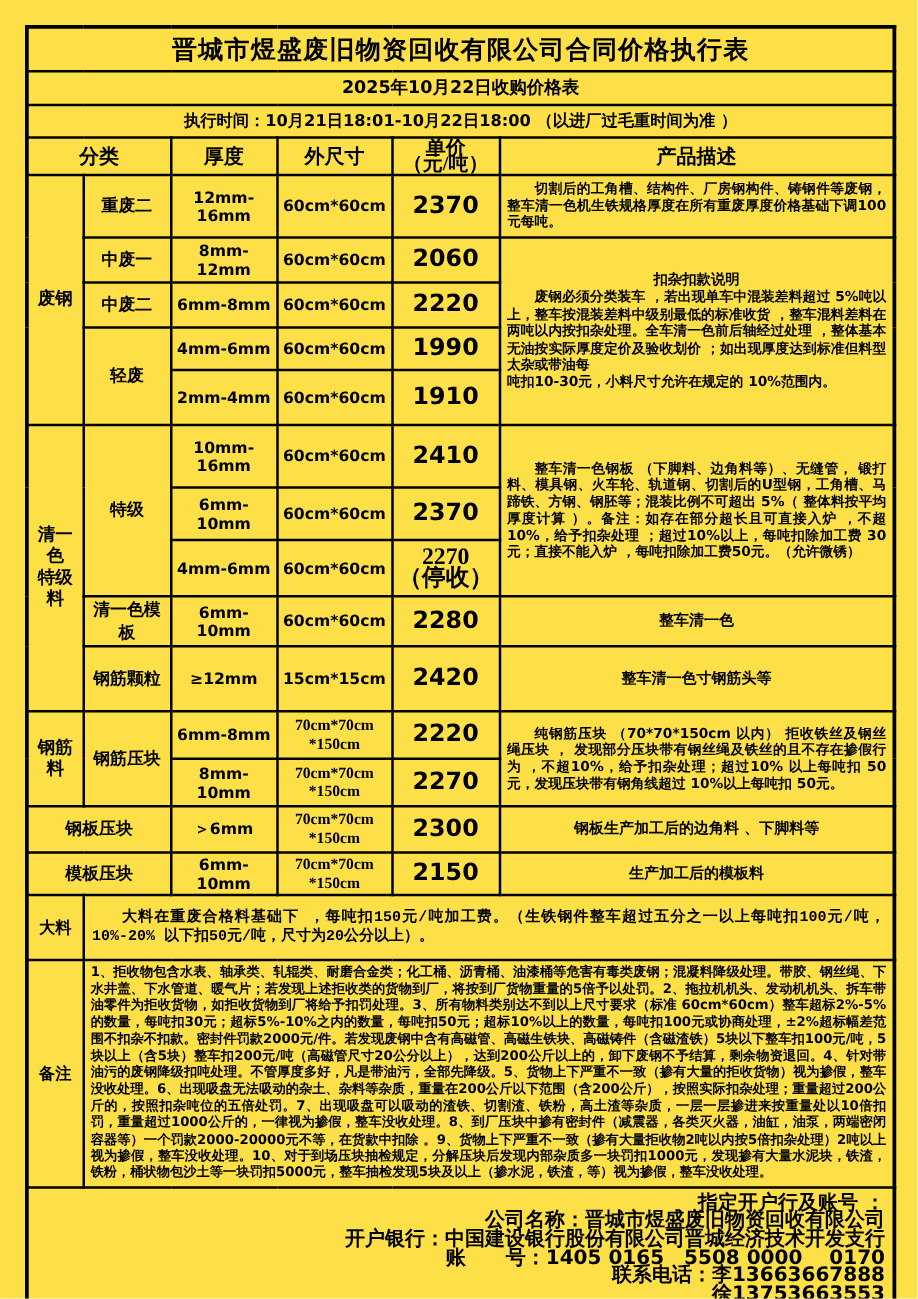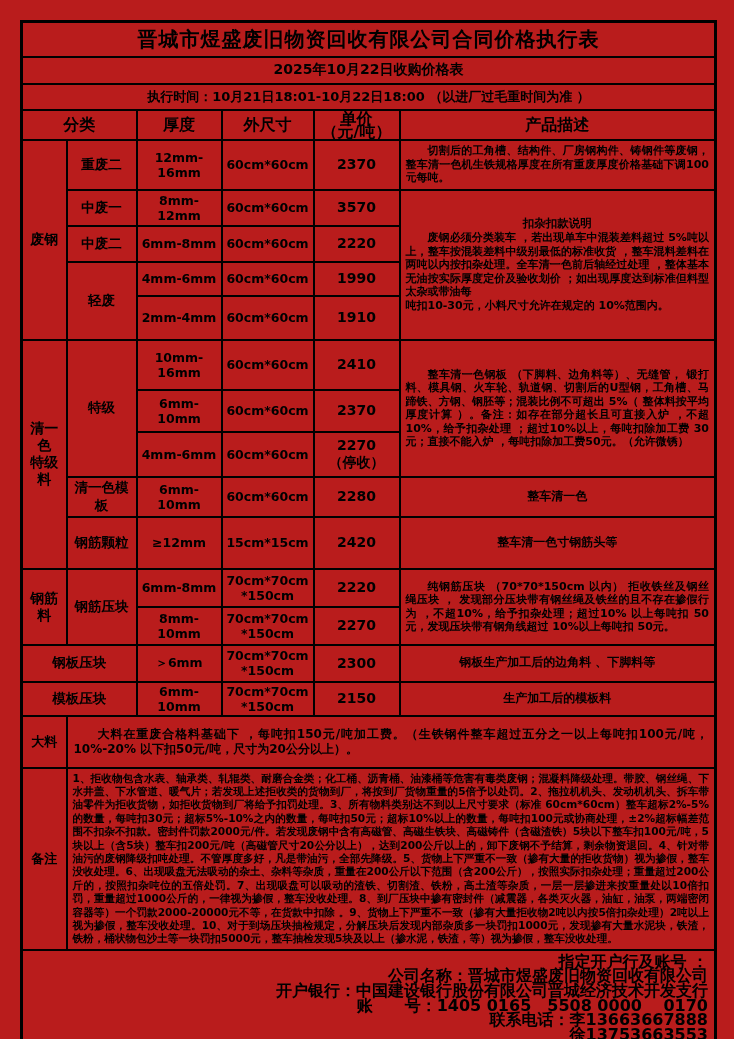--- a/index.html
+++ b/index.html
@@ -1,47 +1,47 @@
 <!DOCTYPE html>
 <html><head>
 <meta charset="utf-8">
 <style>
   html,body { margin:0; padding:0; background:#ffffff; }
   body {
     width:734px; height:1039px;
     font-family:"DejaVu Sans","Liberation Sans",sans-serif;
     font-weight:bold; color:#000;
   }
-  .page { position:relative; width:734px; height:1039px; background:#b91c1c; overflow:hidden; }
+  .page { position:relative; width:734px; height:1039px; background:#fde047; overflow:hidden; }
   table.main {
     position:absolute; left:20px; top:20px; width:694px;
     border-collapse:collapse; table-layout:fixed;
     border:3px solid #000;
   }
   td { border:2px solid #000; text-align:center; vertical-align:middle; padding:1px 3px; overflow:hidden; }
-  .pre { white-space:pre-line; }
+  .pre { white-space:pre-line;font-family:Liberation Serif, serif; }
 
   .title-cell   { font-size:20px; letter-spacing:1px; }
   .date-cell    { font-size:14px; }
   .exec-cell    { font-size:13px; }
   .head-cell    { font-size:16px; line-height:13px; }
 
   .group-cell   { font-size:14px; line-height:17px; }
   .sub-cell     { font-size:13.5px;font-family:Liberation Mono, monospace; }
   .thick-cell   { font-size:12.5px; }
   .size-cell    { font-size:12.5px; line-height:15px; }
-  .price-cell   { font-size:14px; line-height:17px; }
+  .price-cell   { font-size:19px; line-height:17px; }
 
   .desc-cell    { font-size:11px; line-height:13.5px; text-align:justify; vertical-align:middle; padding:2px 5px;border-radius:25px; }
   .desc-cell .para { text-indent:2em; white-space:pre-line; text-align:justify; }
   .desc-title   { text-align:center; text-indent:0; font-size:11.5px; margin:0 0 1px 0; }
   .desc-center  { font-size:12px; text-align:center; }
 
   .bigmat-cell  { font-size:12px; line-height:15px; text-align:justify; padding:2px 6px; }
-  .bigmat-cell .para { text-indent:2em; }
+  .bigmat-cell .para { text-indent:2em;font-family:Liberation Mono, monospace; }
   .remark-label { font-size:13px; }
   .remark-cell  { font-size:10.6px; line-height:13.4px; text-align:justify; padding:3px 5px; vertical-align:middle;margin-top:40px; }
 
   .footer-cell  { text-align:right; vertical-align:top; padding:4px 6px; font-size:16px; line-height:14.6px; }
   .footer-line  { white-space:pre; }
   .footer-line.indent2 { padding-left:60px; }
 </style>
 </head>
 <body>
 
@@ -83,21 +83,21 @@
     <td class="size-cell">60cm*60cm</td>
     <td class="price-cell">2370</td>
     <td class="desc-cell">
       <div class="para">切割后的工角槽、结构件、厂房钢构件、铸钢件等废钢，整车清一色机生铁规格厚度在所有重废厚度价格基础下调100元每吨。</div>
     </td>
   </tr>
   <tr style="height:36px">
     <td class="sub-cell">中废一</td>
     <td class="thick-cell">8mm-12mm</td>
     <td class="size-cell">60cm*60cm</td>
-    <td class="price-cell">3570</td>
+    <td class="price-cell">2060</td>
     <td rowspan="4" class="desc-cell">
       <div class="desc-title">扣杂扣款说明</div>
       <div class="para">废钢必须分类装车 ，若出现单车中混装差料超过 5%吨以上，整车按混装差料中级别最低的标准收货 ，整车混料差料在两吨以内按扣杂处理。全车清一色前后轴经过处理 ，整体基本无油按实际厚度定价及验收划价 ；如出现厚度达到标准但料型太杂或带油每
 吨扣10-30元，小料尺寸允许在规定的 10%范围内。</div>
     </td>
   </tr>
   <tr style="height:36px">
     <td class="sub-cell">中废二</td>
     <td class="thick-cell">6mm-8mm</td>
     <td class="size-cell">60cm*60cm</td>

